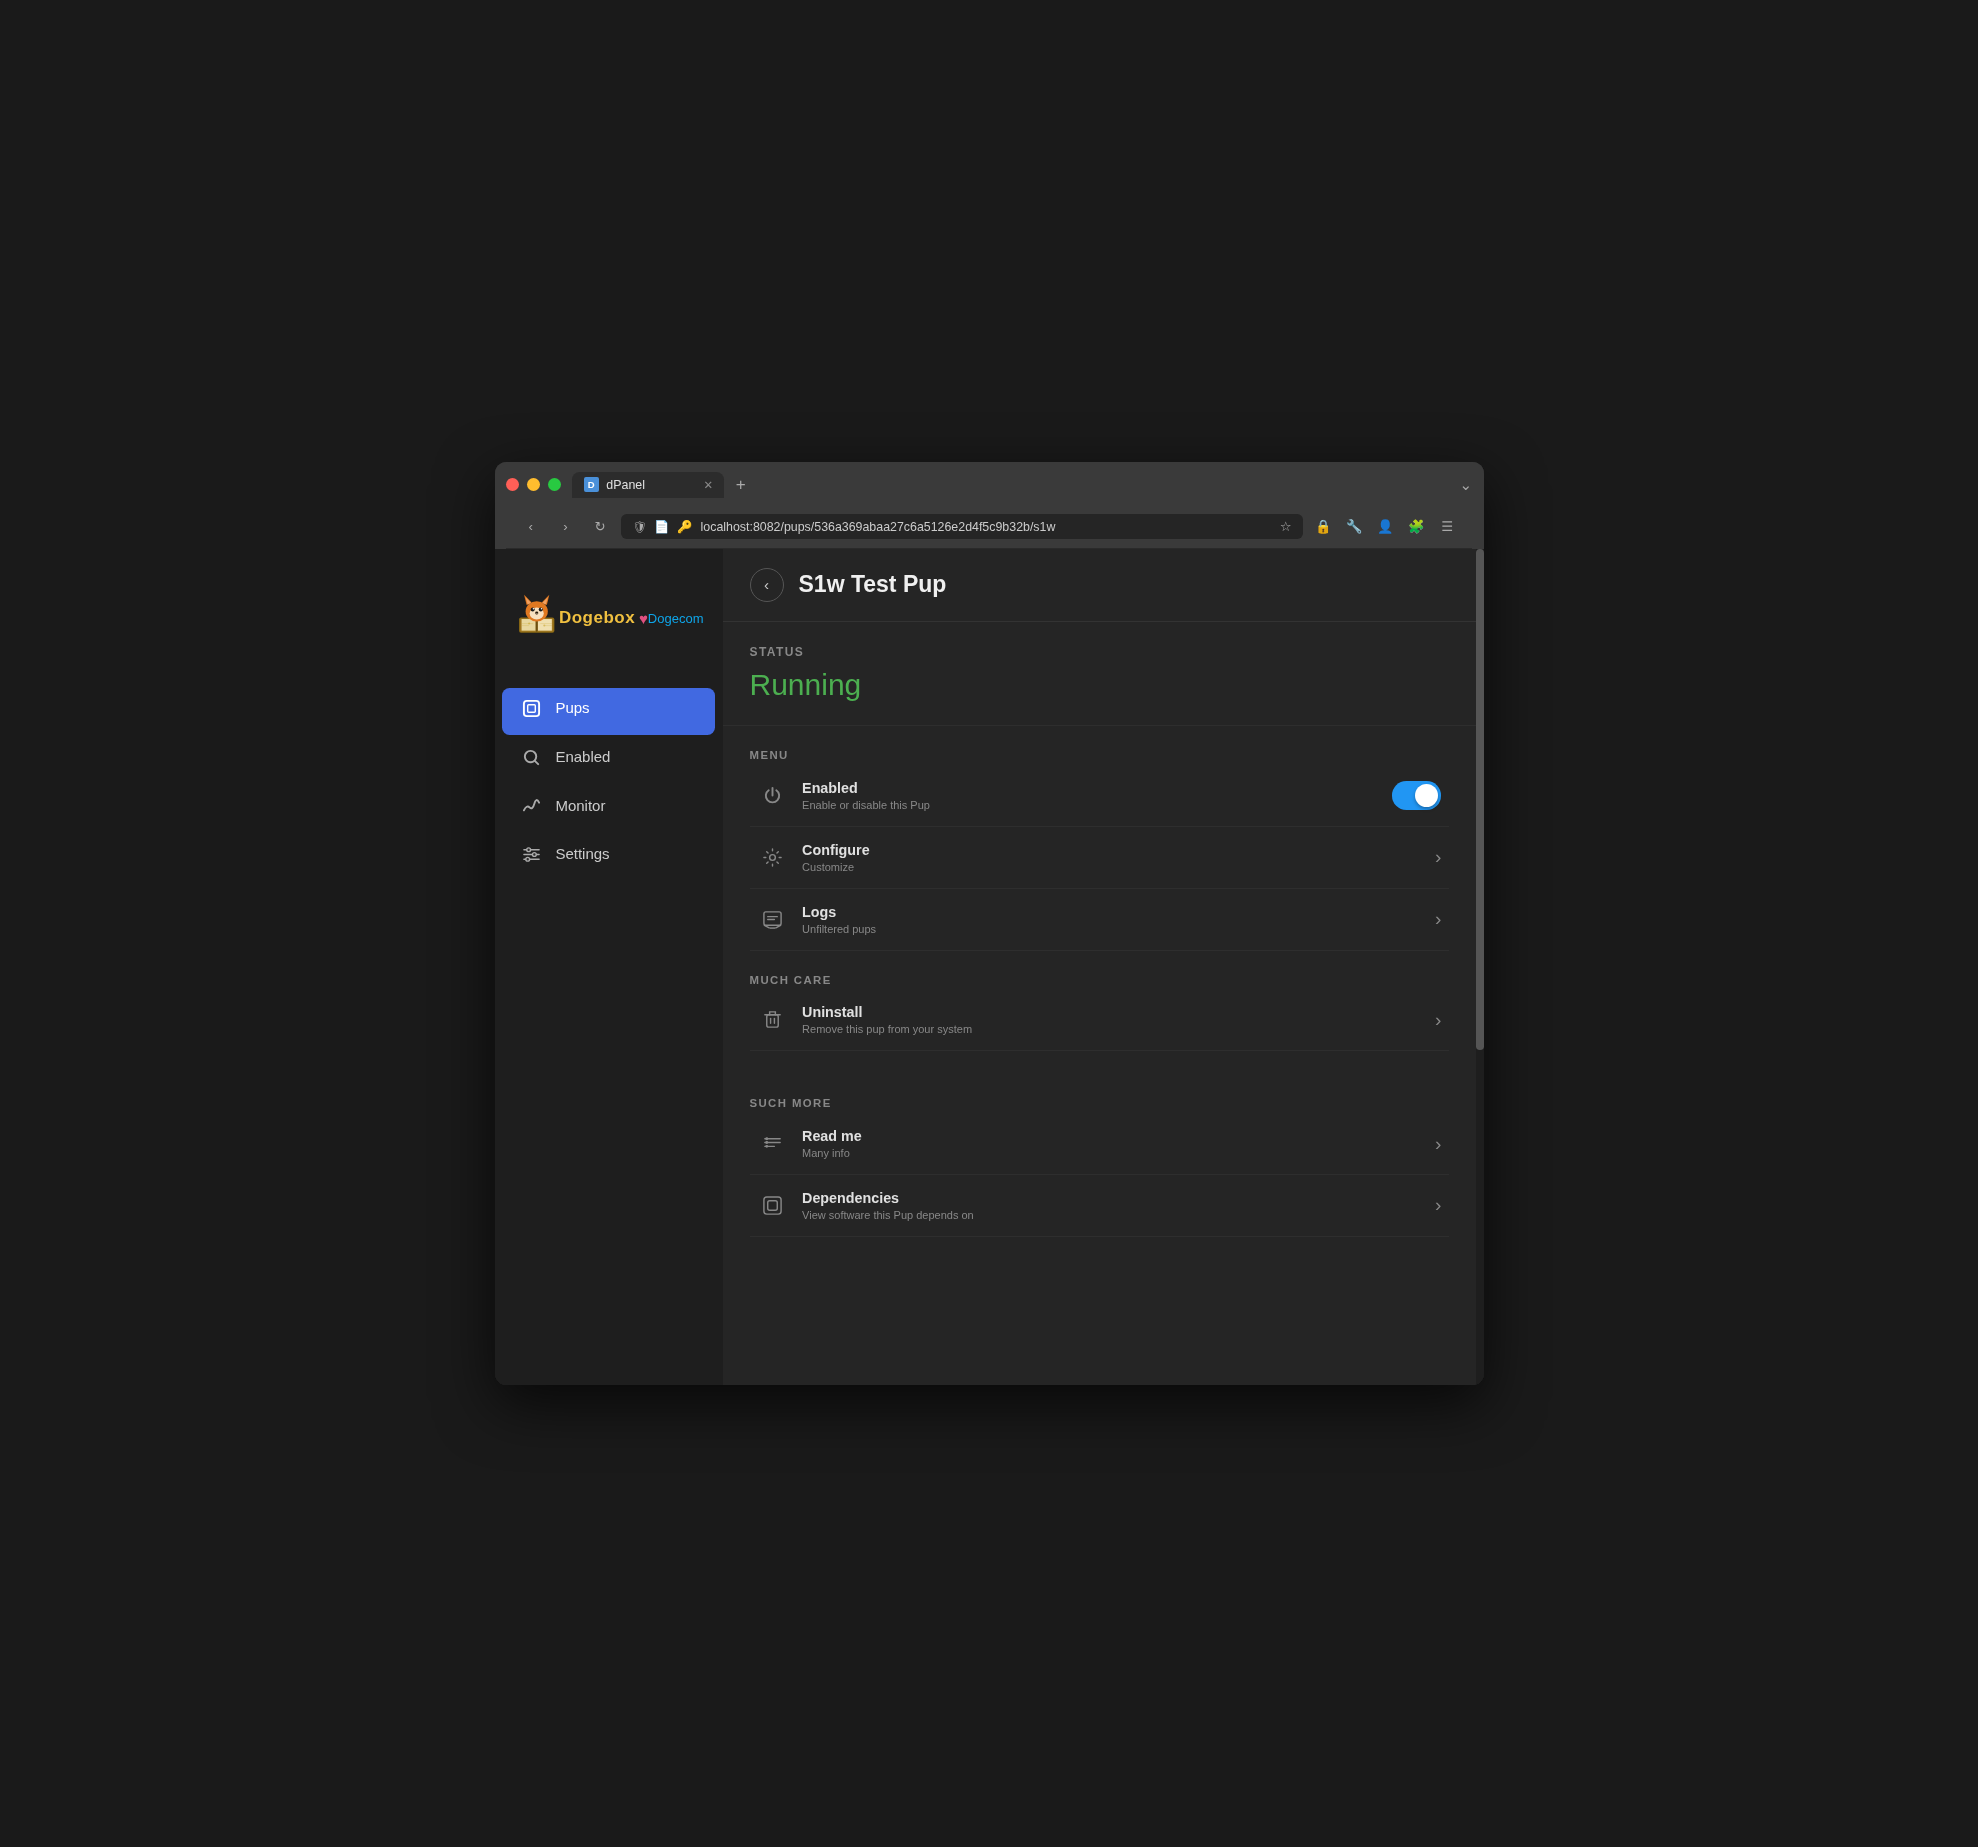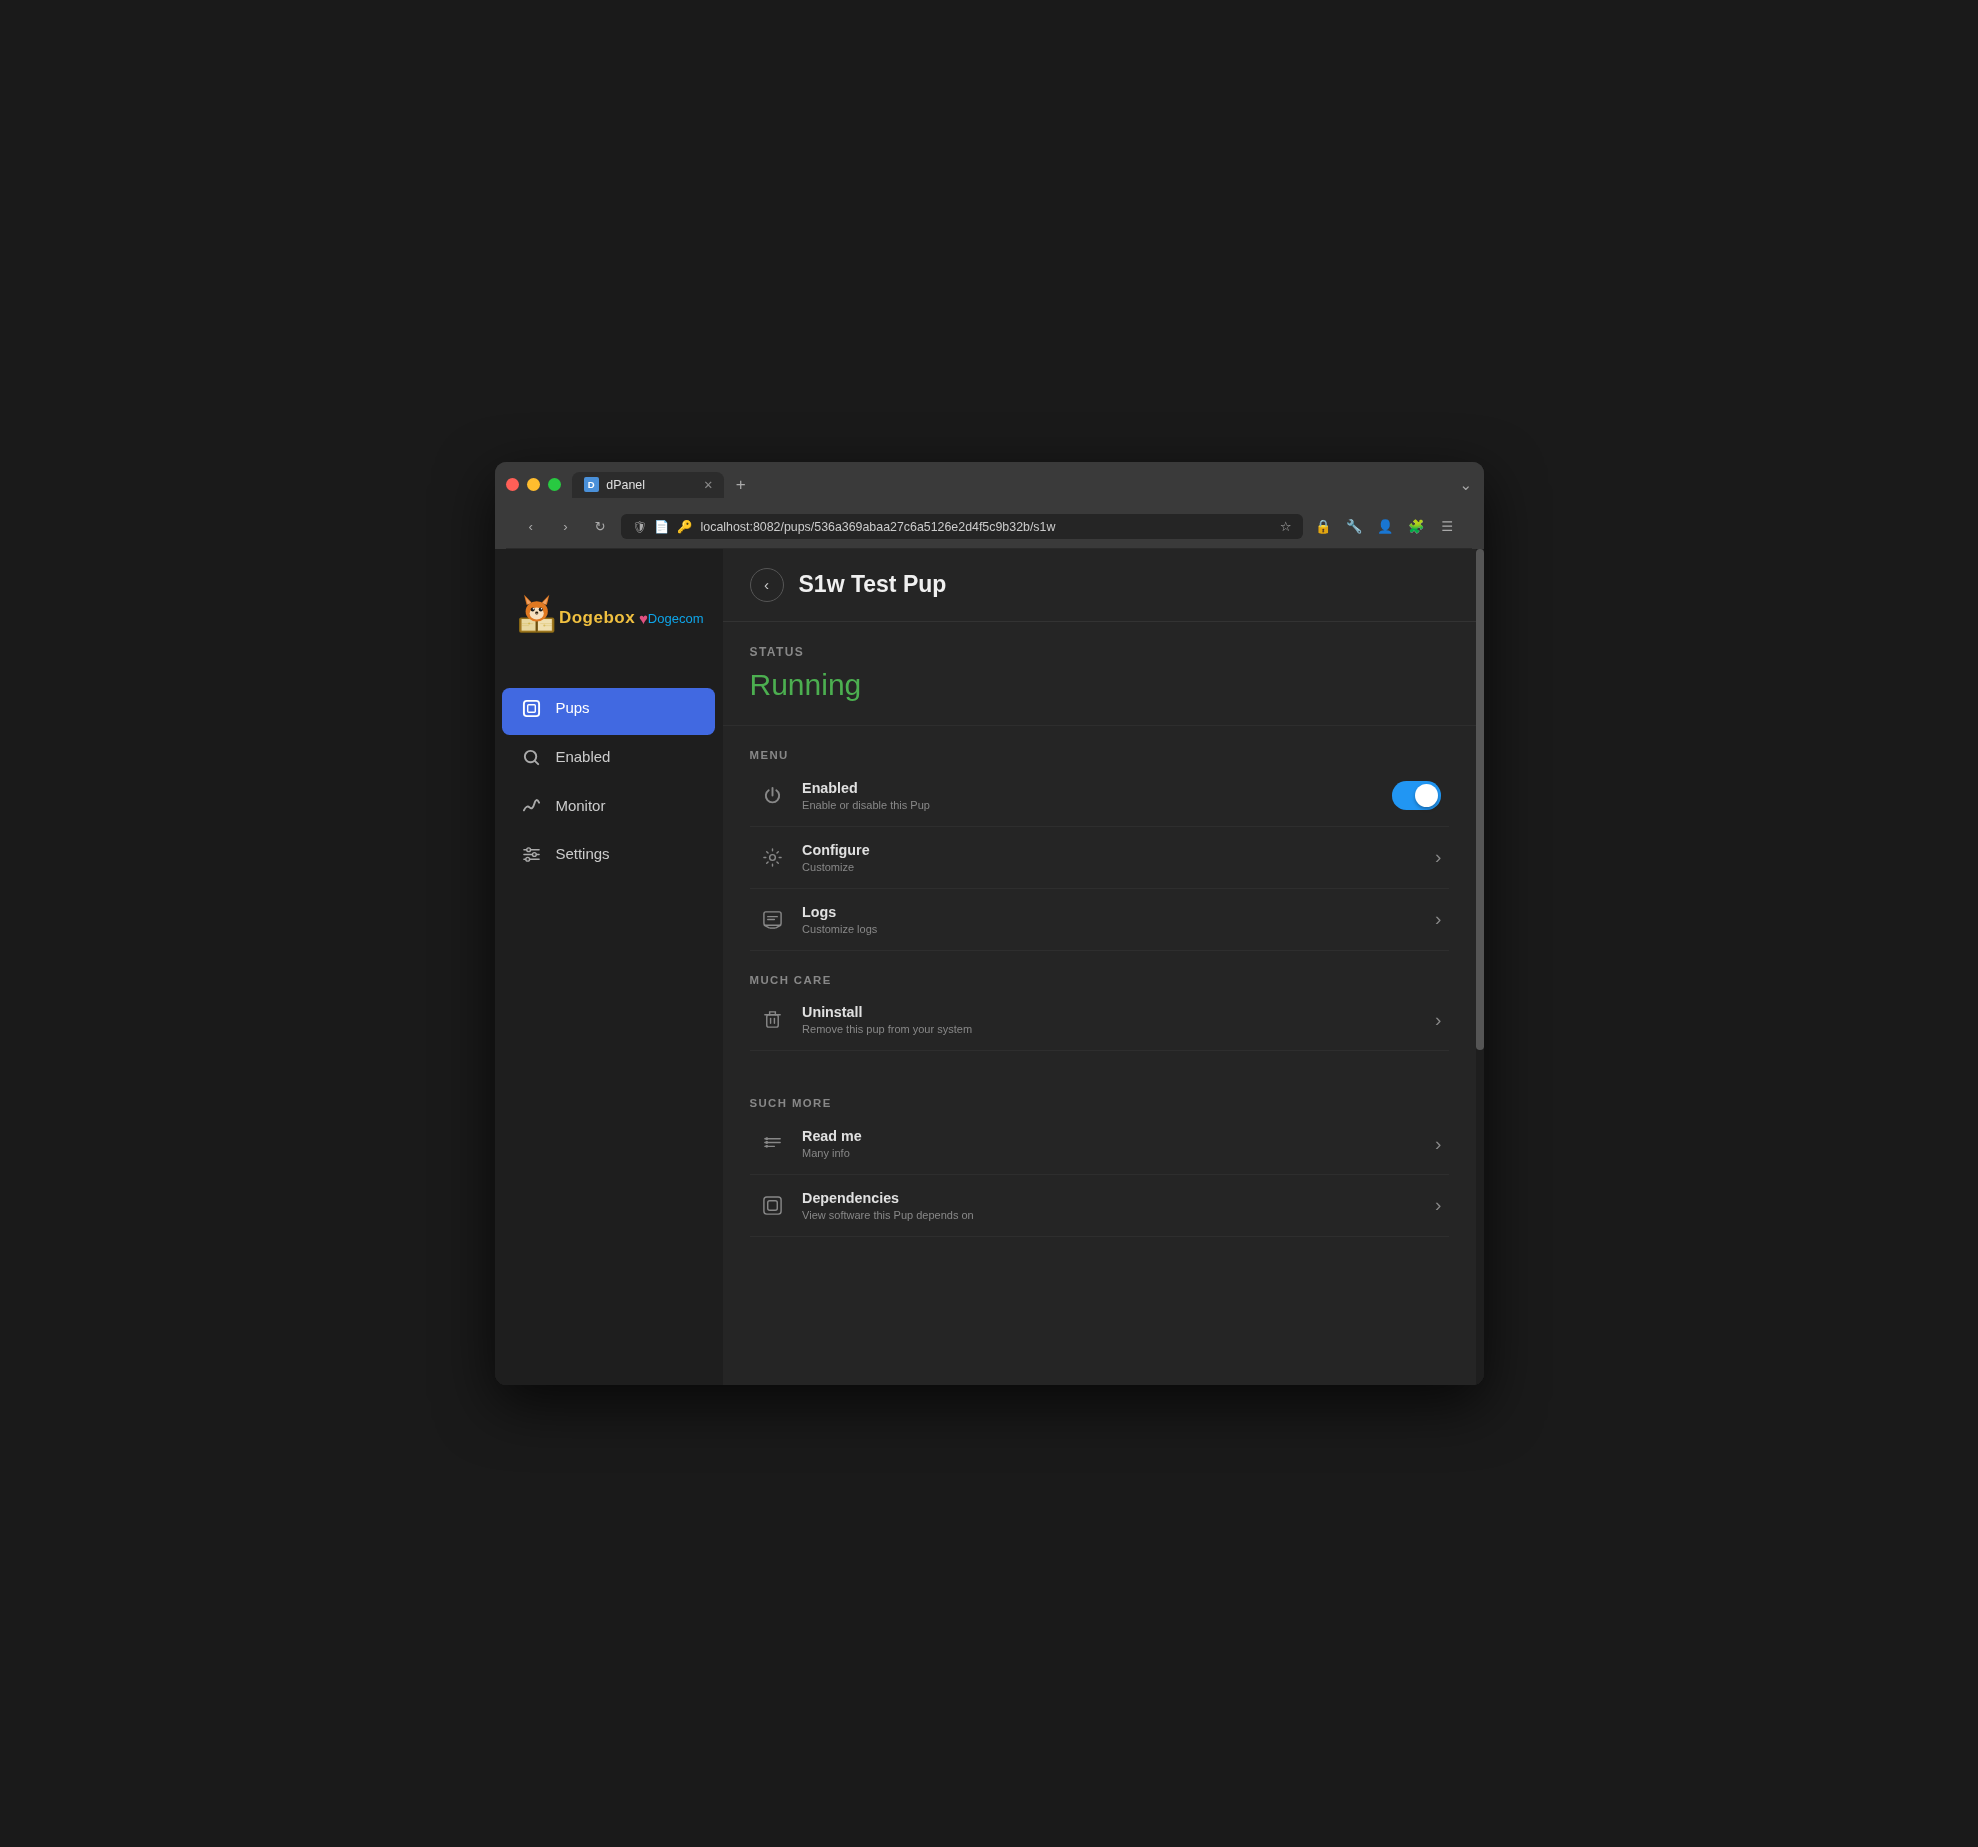--- a/index.html
+++ b/index.html
@@ -561,21 +561,21 @@
               <rect x="2" y="3" width="18" height="14" rx="2" stroke="#888" stroke-width="1.5" fill="none"></rect>
               <line x1="2" y1="17" x2="8" y2="20" stroke="#888" stroke-width="1.5"></line>
               <line x1="20" y1="17" x2="14" y2="20" stroke="#888" stroke-width="1.5"></line>
               <line x1="8" y1="20" x2="14" y2="20" stroke="#888" stroke-width="1.5"></line>
               <line x1="6" y1="8" x2="16" y2="8" stroke="#888" stroke-width="1.5" stroke-linecap="round"></line>
               <line x1="6" y1="11" x2="13" y2="11" stroke="#888" stroke-width="1.5" stroke-linecap="round"></line>
             </svg>
           </div>
           <div class="menu-item-text">
             <div class="menu-item-title">Logs</div>
-            <div class="menu-item-desc">Customize logs</div>
+            <div class="menu-item-desc">Unfiltered pups</div>
           </div>
           <span class="menu-item-action chevron"></span>
         </div>
       </div>
 
       <div class="menu-section" style="padding-top:23px; padding-bottom:23px;">
         <div class="menu-label">MUCH CARE</div>
 
         <div class="menu-item">
           <div class="menu-item-icon">

